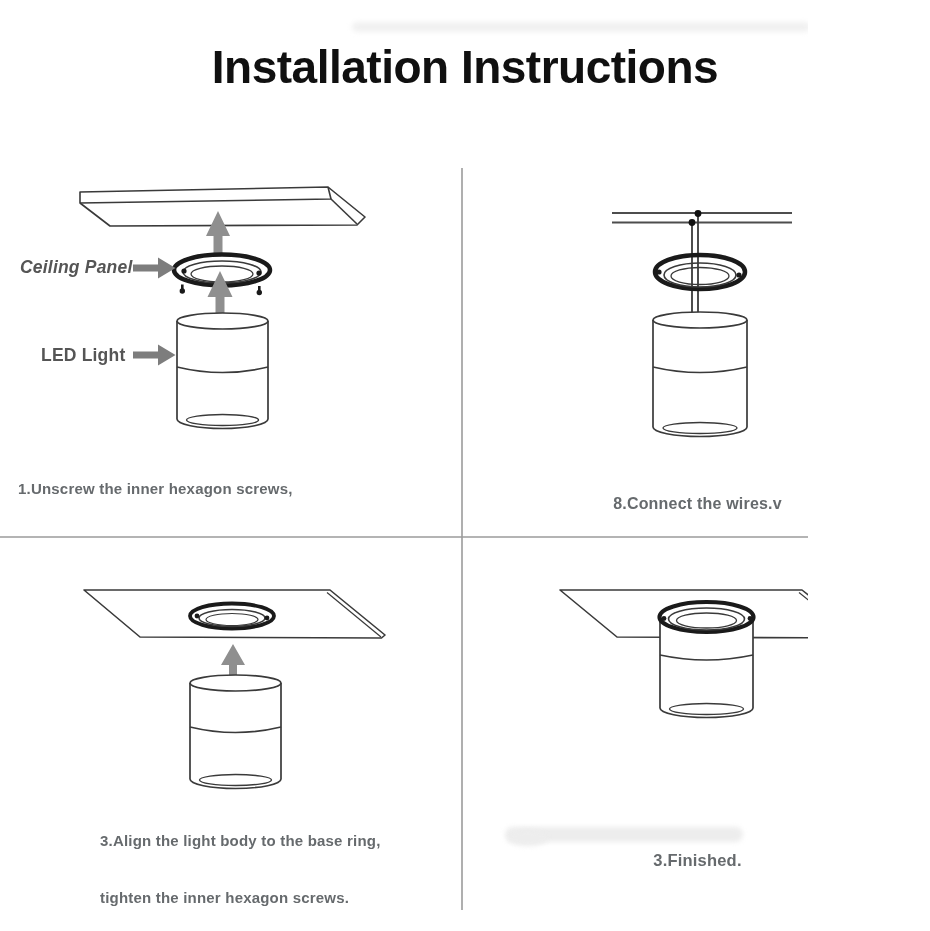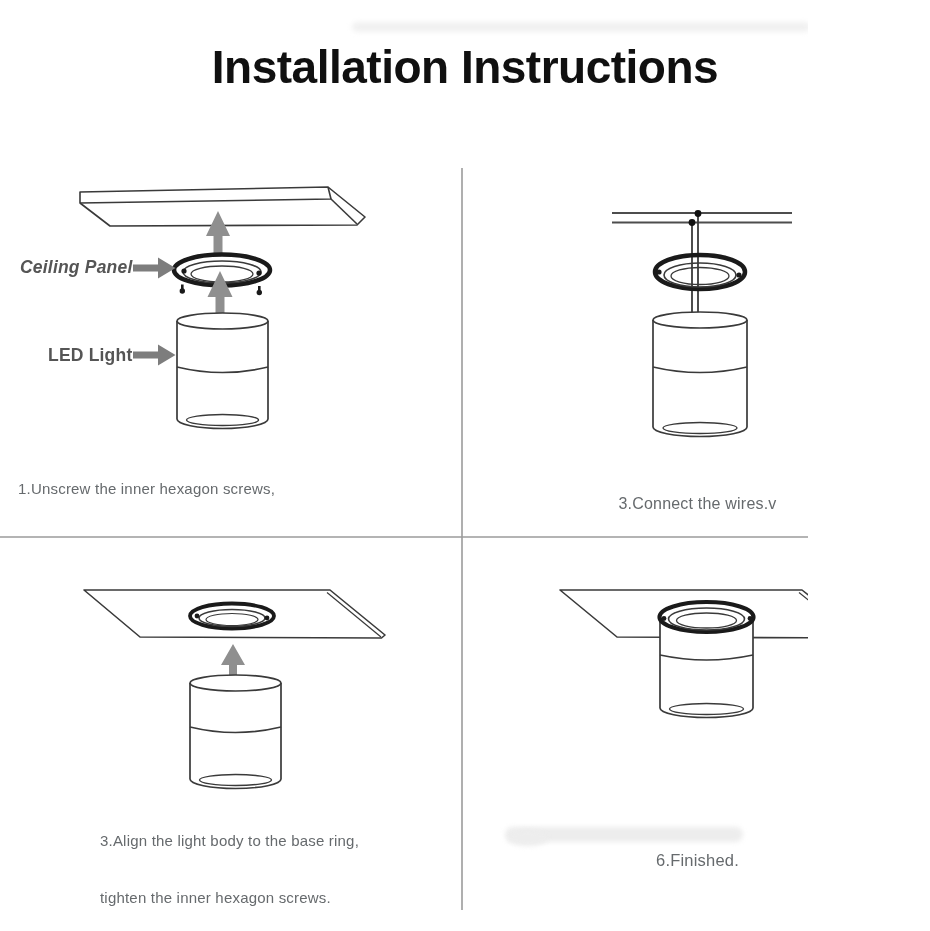--- a/index.html
+++ b/index.html
@@ -9,23 +9,23 @@
   }
   .title{
     position:absolute;left:0;top:40px;width:930px;text-align:center;
     font-size:46px;font-weight:700;letter-spacing:-0.5px;color:#101010;
   }
   .diagram-svg{position:absolute;left:0;top:0;}
   .part-label{
     position:absolute;font-size:17.5px;font-weight:700;color:#555555;letter-spacing:0.2px;
   }
   .label-ceiling{left:20px;top:257px;font-style:italic;}
-  .label-led{left:48px;top:345px;}
+  .label-led{left:41px;top:345px;}
   .caption{
-    position:absolute;font-size:15px;font-weight:400;color:#666a6d;letter-spacing:0.2px;
+    position:absolute;font-size:15px;font-weight:700;color:#666a6d;letter-spacing:0.2px;
   }
   .cap1a{left:18px;top:480px;}
   .cap1b{left:18px;top:509px;}
   .cap2{left:465px;top:495px;width:465px;text-align:center;font-size:16px;}
   .cap3a{left:100px;top:832px;text-align:right;}
   .cap3b{left:100px;top:861px;margin-top:28px;}
   .cap4{left:465px;top:851px;width:465px;text-align:center;font-size:16.5px;}
   .smudge{
     position:absolute;background:#ededed;border-radius:8px;filter:blur(2.5px);
   }
@@ -160,22 +160,22 @@
         </g>
       </g>
     </g>
   </svg>
 
   <div class="part-label label-ceiling">Ceiling Panel</div>
   <div class="part-label label-led">LED Light</div>
 
   <div class="caption cap1a">1.Unscrew the inner hexagon screws,</div>
 
-  <div class="caption cap2">3.Connect the wires.v</div>
+  <div class="caption cap2">8.Connect the wires.v</div>
 
   <div class="caption cap3a">3.Align the light body to the base ring,</div>
   <div class="caption cap3b">tighten the inner hexagon screws.</div>
 
   <div class="smudge smudge-step4"></div>
   <div class="smudge smudge-step4b"></div>
-  <div class="caption cap4">6.Finished.</div>
+  <div class="caption cap4">3.Finished.</div>
 
 </div>
 
 </body></html>

